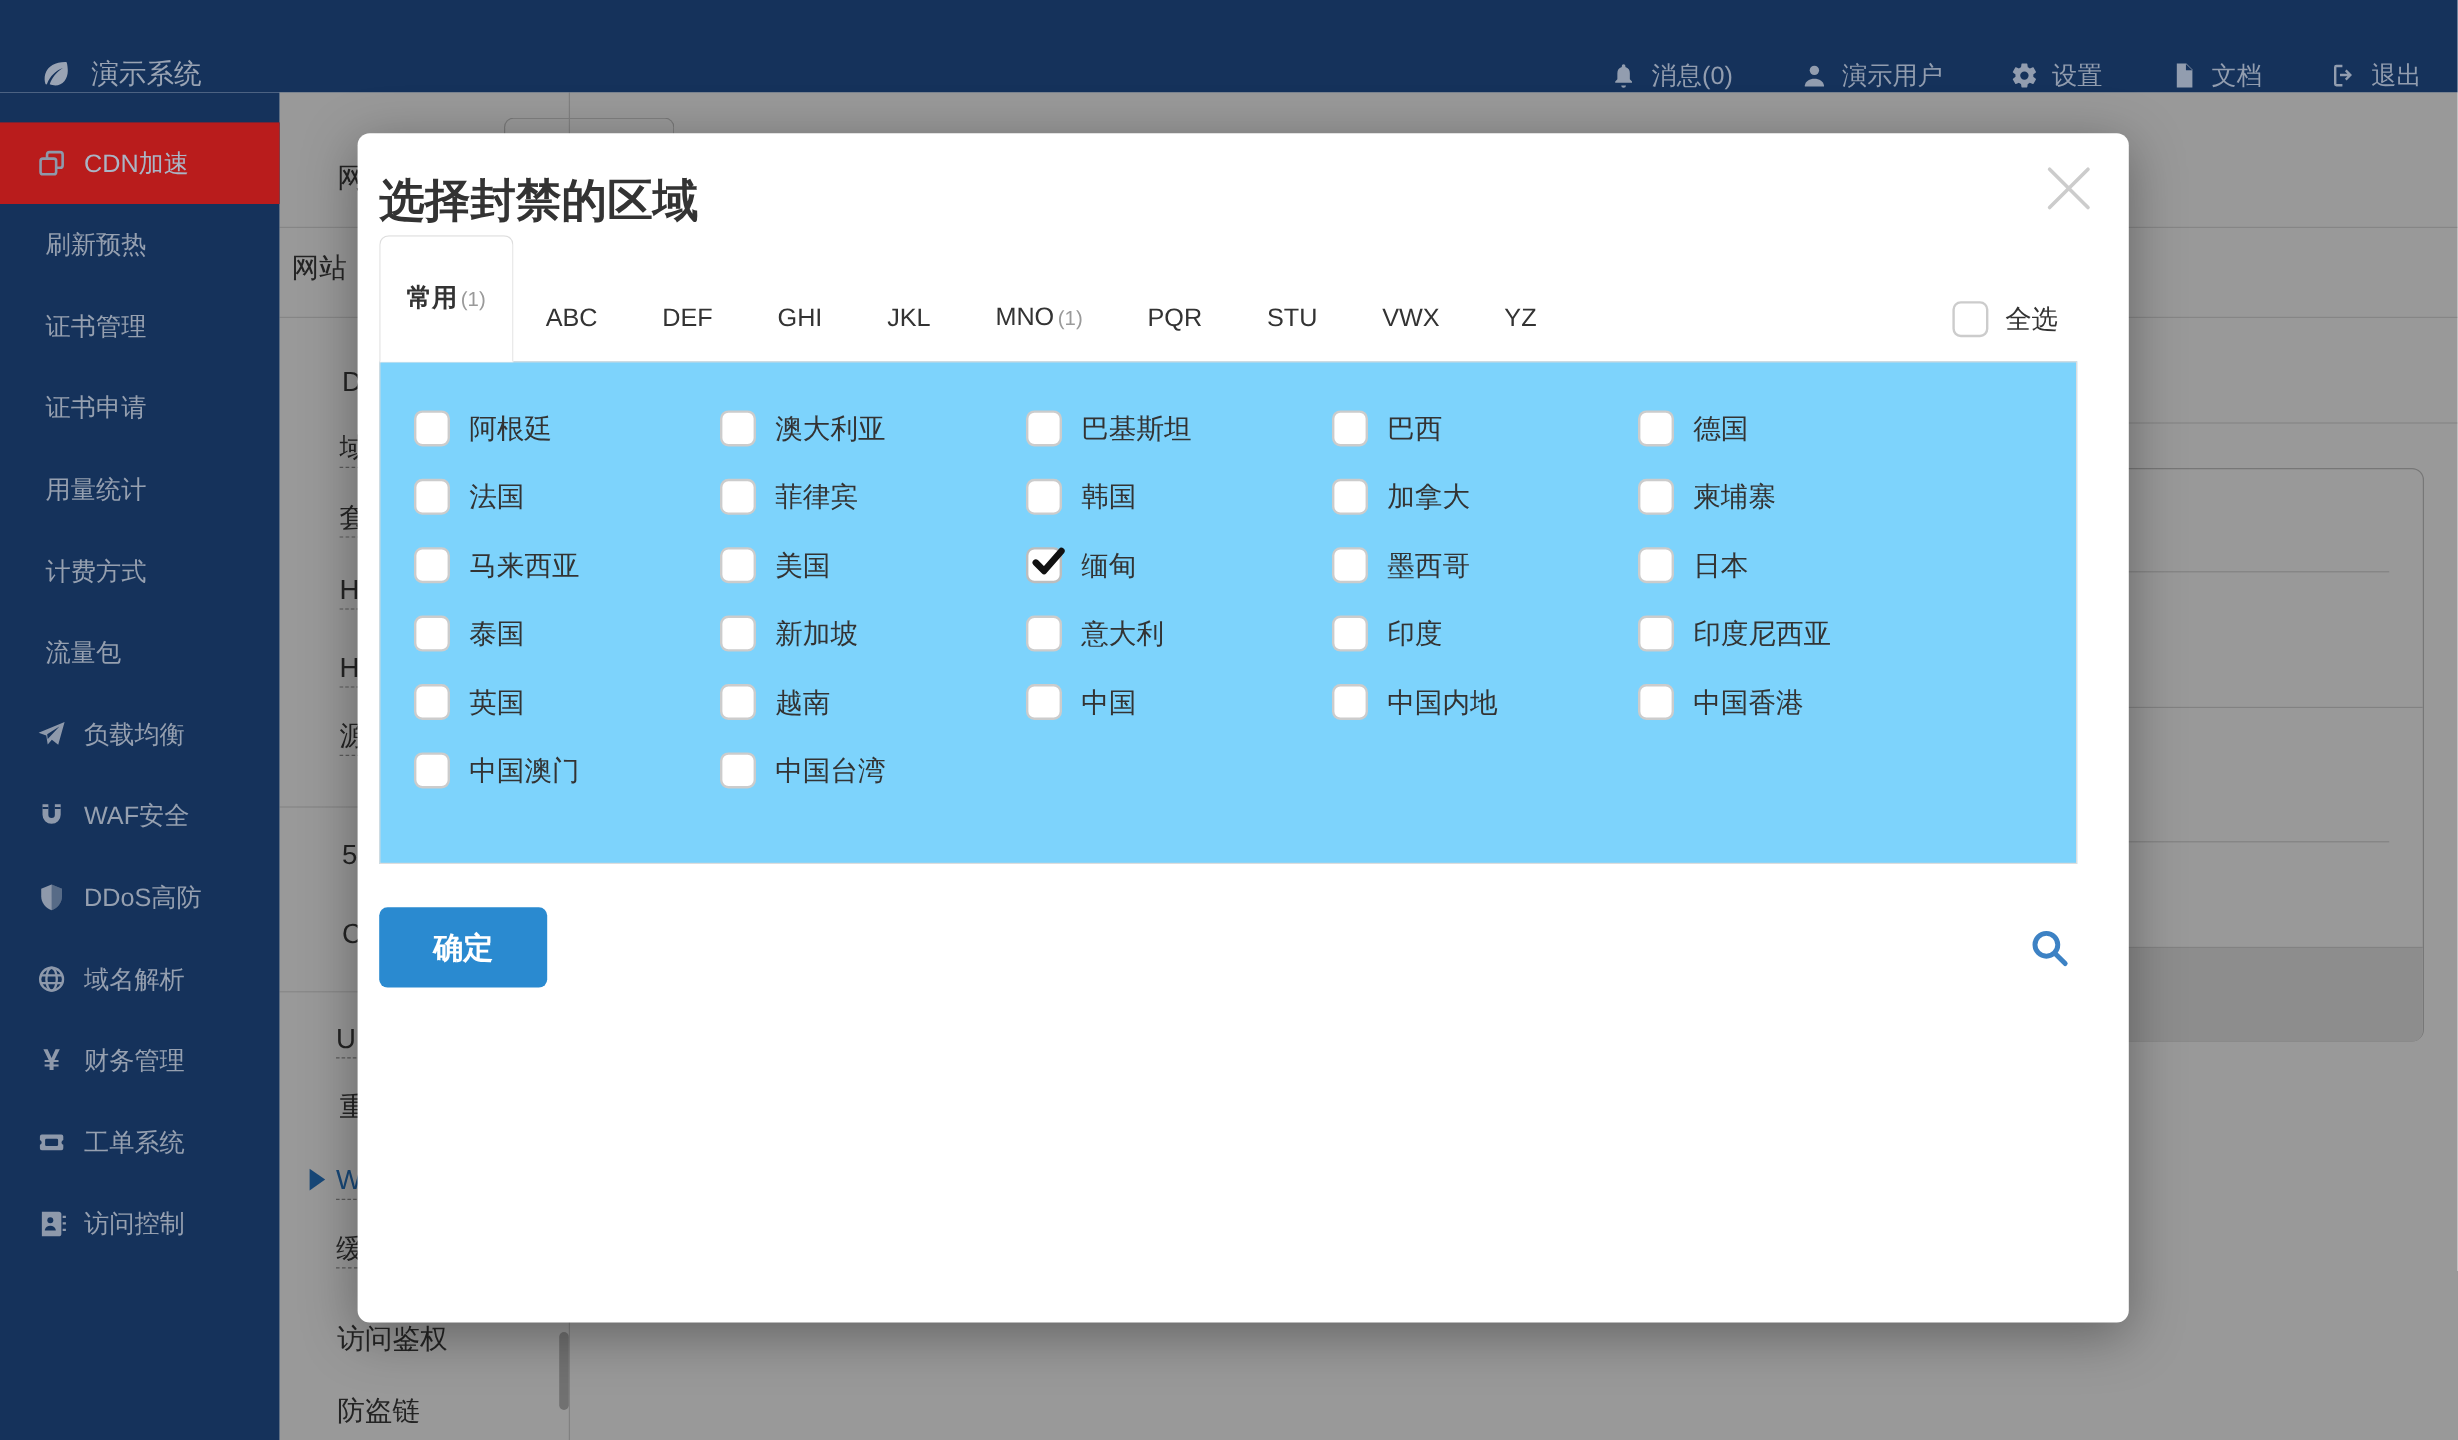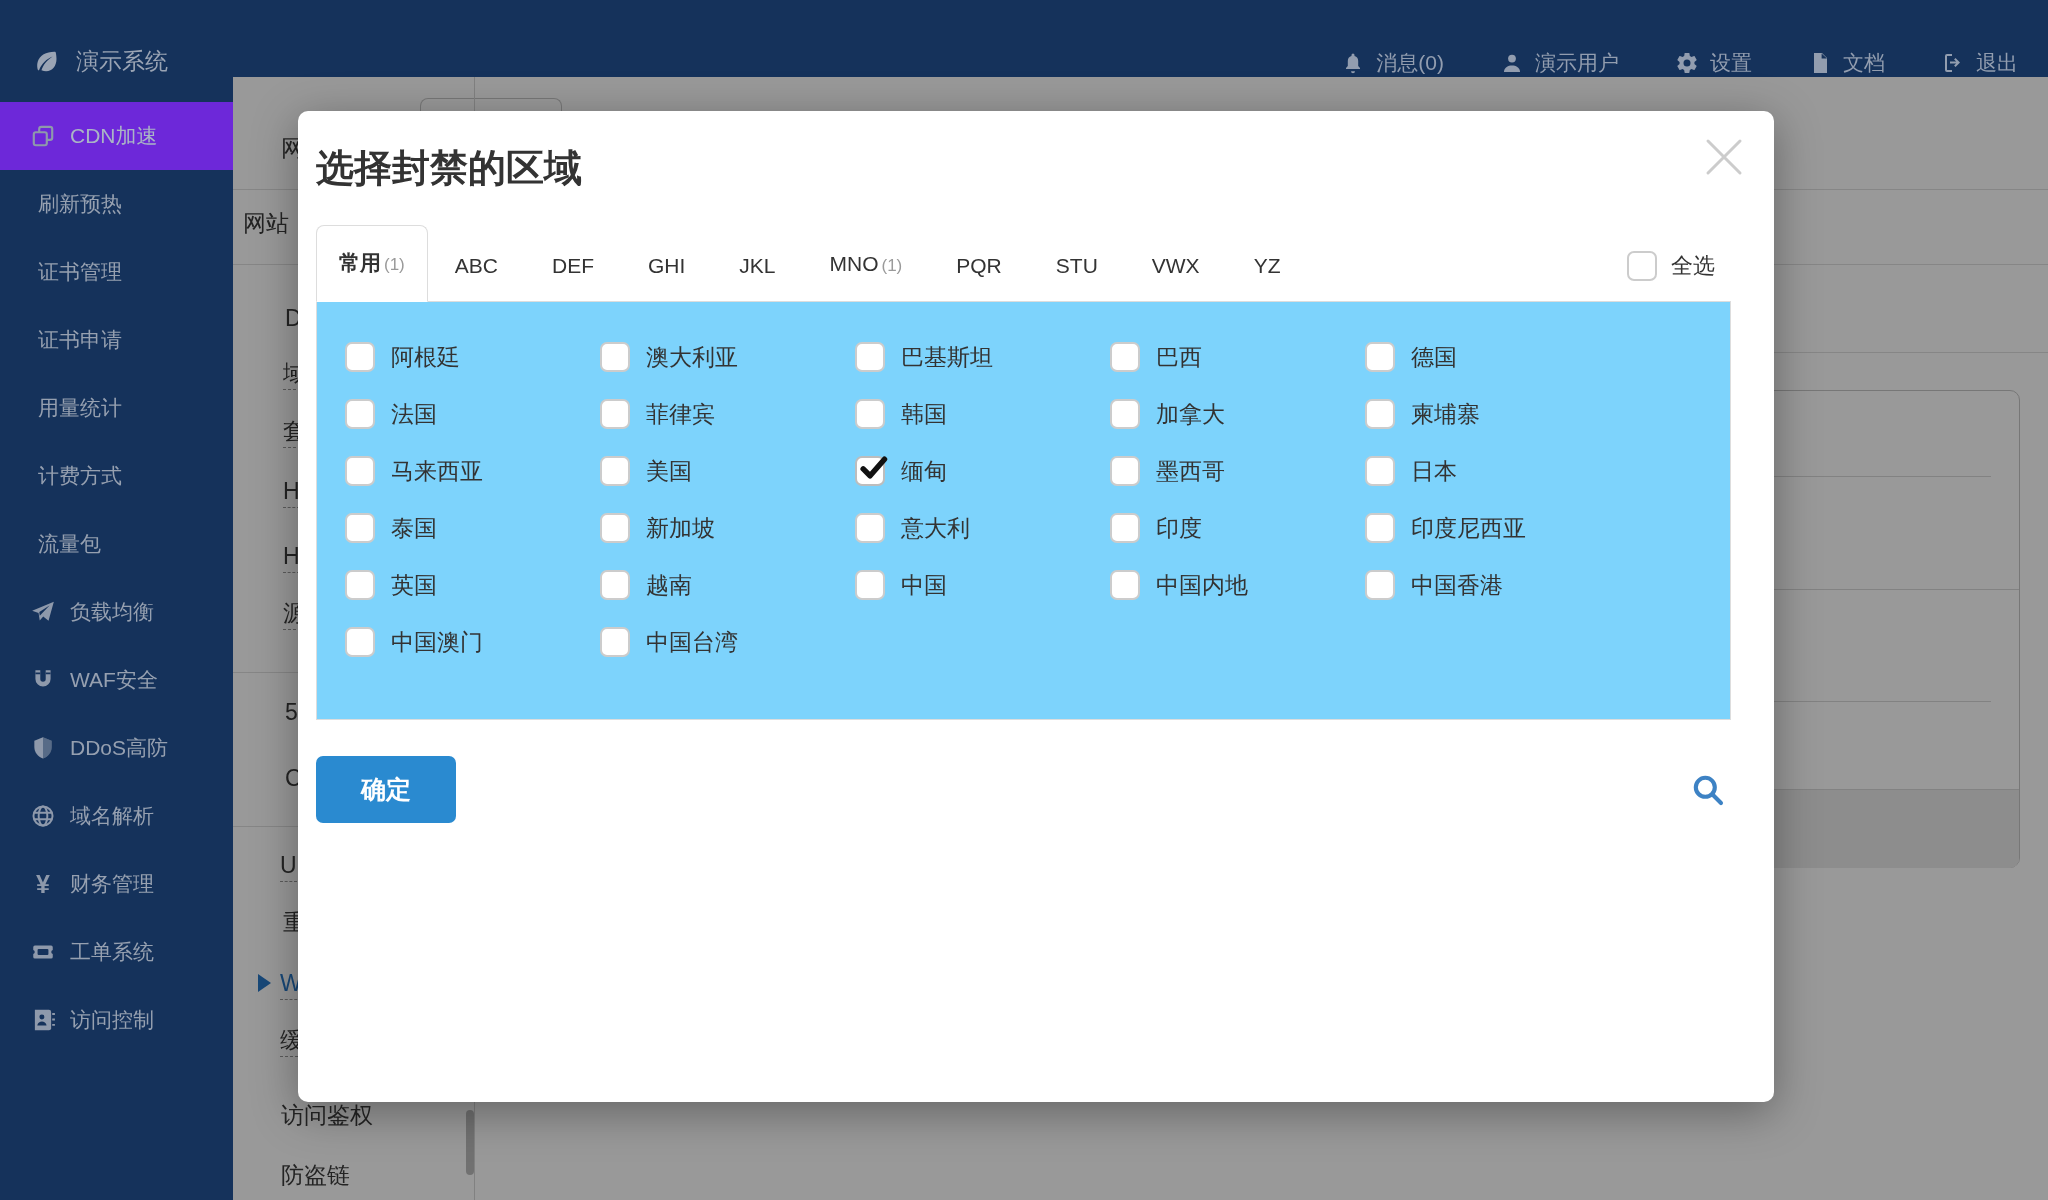--- a/index.html
+++ b/index.html
@@ -14,21 +14,21 @@
   .brand .icon svg{width:28px;height:28px}
   .nav-items{margin-left:auto;display:flex;align-items:center;gap:56px;padding-right:30px}
   .nav-item{display:flex;align-items:center;gap:11px;color:#929daf;font-size:21px;cursor:pointer;white-space:nowrap}
   .nav-item .icon svg{width:24px;height:24px}
   
   .sidebar{position:absolute;top:77px;left:0;width:233px;height:1123px;background:#15325b;z-index:6;padding-top:25px;box-sizing:border-box}
   .side-item{height:68px;display:flex;align-items:center;color:#96a0b0;font-size:21px;cursor:pointer;white-space:nowrap}
   .side-item .icon{width:26px;height:26px;margin-left:30px;margin-right:14px;display:inline-flex;color:#8e99ab;justify-content:center}
   .side-item .icon svg{width:26px;height:26px}
   .side-item.sub{padding-left:38px}
-  .side-item.active{background:#6d28d9;color:#aab5c5}
+  .side-item.active{background:#b91c1c;color:#aab5c5}
   .yen{font-size:25px;font-weight:bold;line-height:26px;width:26px;text-align:center;display:inline-block}
   
   .content-bg{position:absolute;left:233px;top:77px;width:1815px;height:1123px;background:#fff;z-index:1}
   .v-divider{position:absolute;left:241px;top:0;width:1px;height:1123px;background:#d7d7d7}
   .scroll-thumb{position:absolute;left:233px;width:8px;top:1033px;height:65px;background:#bdbdbd;border-radius:4px}
   .h-line{position:absolute;height:1px;background:#e0e0e0}
   .hl-1{left:0;top:112px;width:1815px}
   .hl-2{left:0;top:187px;width:1815px}
   .hl-3{left:1450px;top:275px;width:365px}
   .hl-4{left:0;top:595px;width:241px}
@@ -48,21 +48,21 @@
   
   .overlay{position:absolute;left:233px;top:77px;width:1815px;height:1123px;background:rgba(0,0,0,0.4);z-index:10}
   .modal{position:absolute;left:298px;top:111px;width:1476px;height:991px;background:#fff;border-radius:10px;z-index:20;box-shadow:0 10px 45px rgba(0,0,0,.35);box-sizing:border-box}
   .modal-title{margin:36px 12px 0 18px;font-size:38px;line-height:42px;color:#333;font-weight:700}
   .modal-close{position:absolute;top:22px;right:26px;width:48px;height:48px;cursor:pointer}
   .modal-close svg{width:48px;height:48px}
   .tabs-row{display:flex;align-items:flex-end;margin:39px 43px 0 18px;height:73px;position:relative;z-index:2}
   .tabs{display:flex;align-items:flex-end;height:100%}
   .tab{line-height:71px;padding:0 27px;font-size:21px;color:#333;cursor:pointer;white-space:nowrap}
   .tab .count{font-size:17px;color:#9a9a9a;font-weight:normal;margin-left:3px}
-  .tab.active{font-weight:bold;border:1px solid #ddd;border-bottom:1px solid #fff;border-radius:8px 8px 0 0;background:#fff;margin-bottom:-1px;padding:1px 22px}
+  .tab.active{font-weight:bold;border:1px solid #ddd;border-bottom:1px solid #fff;border-radius:8px 8px 0 0;background:#fff;margin-bottom:-1px;padding:16px 22px}
   .select-all{margin-left:auto;display:flex;align-items:center;gap:14px;font-size:22px;color:#333;margin-bottom:20px;margin-right:16px;cursor:pointer}
   .cb{width:30px;height:30px;border:2px solid #ccc;border-radius:7px;background:#fff;box-sizing:border-box;position:relative;flex:none;cursor:pointer}
   .cb.checked{border-color:#bdbdbd}
   .cb.checked svg{position:absolute;left:0;top:-7px;width:33px;height:33px}
   .panel{margin:0 43px 0 18px;border:1px solid #ddd;height:419px;box-sizing:border-box;background:#7dd3fc}
   .grid{display:grid;grid-template-columns:repeat(5,255px);row-gap:27px;padding:40px 0 0 28px}
   .region{display:flex;align-items:center;gap:16px;height:30px}
   .region .lbl{font-size:23px;color:#333}
   .footer-row{margin:36px 47px 0 18px;display:flex;align-items:center;justify-content:space-between}
   .confirm{width:140px;height:67px;background:#2a8ad0;border:none;border-radius:7px;color:#fff;font-size:25px;font-weight:bold;cursor:pointer;font-family:inherit}

